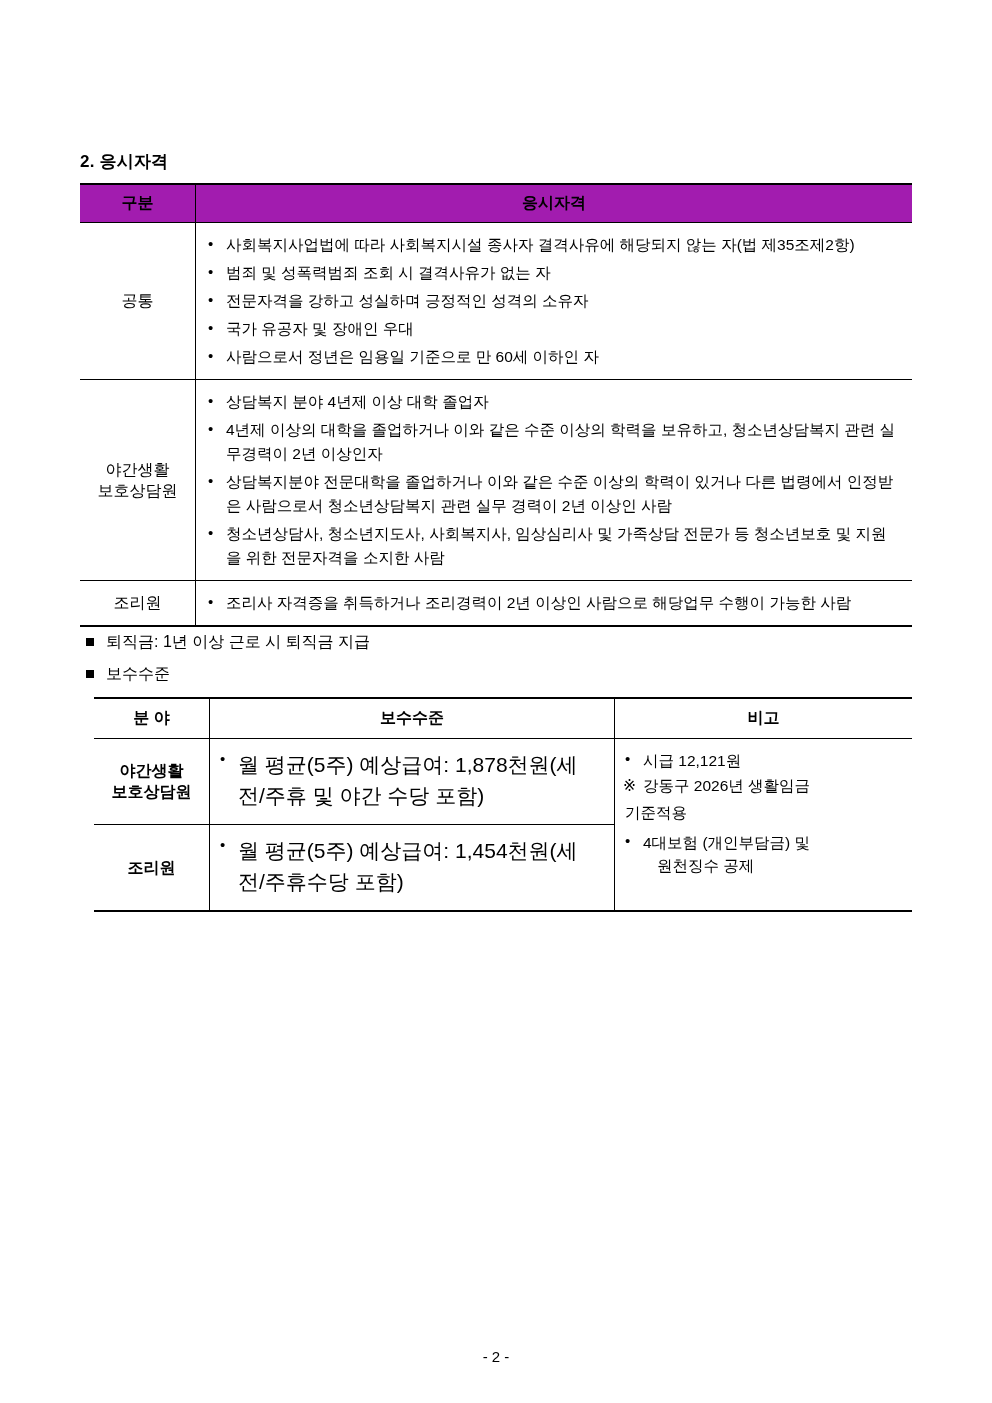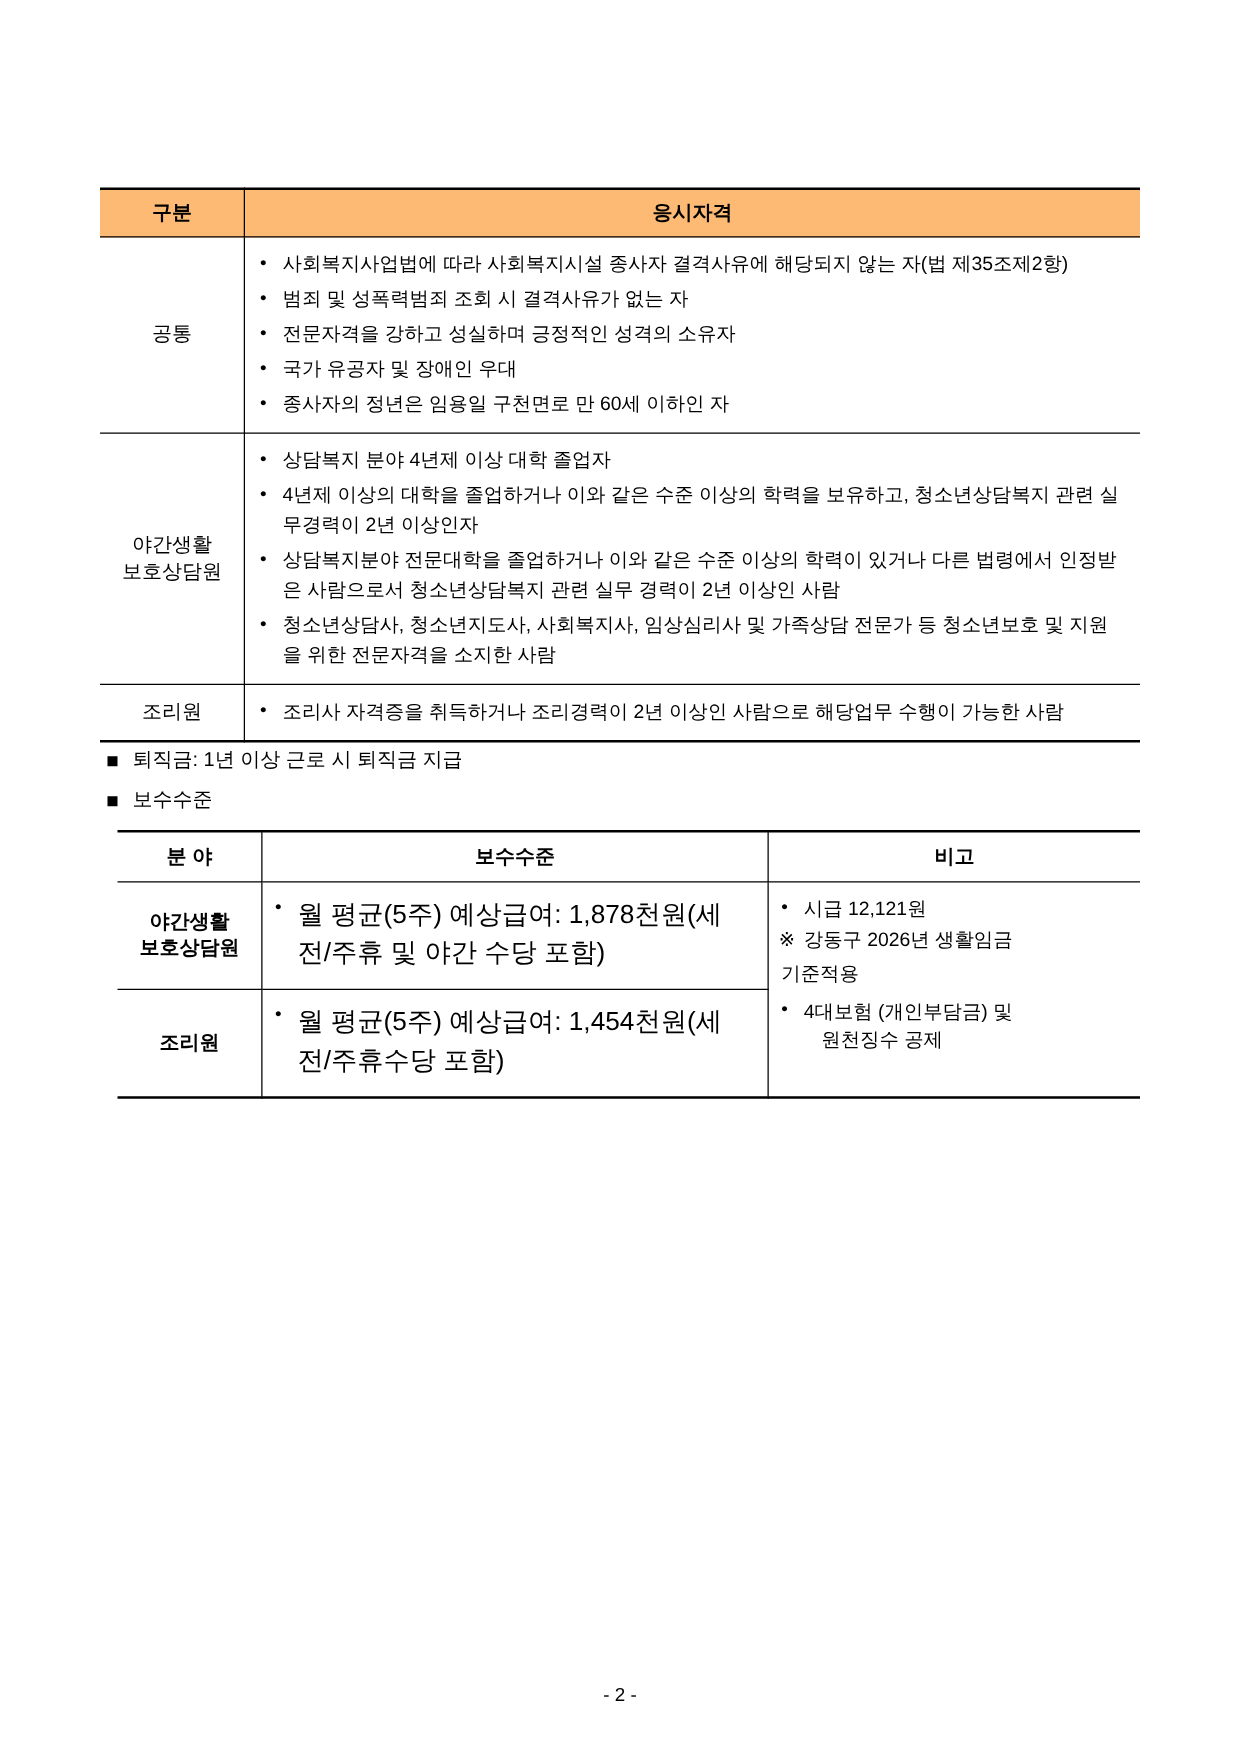--- a/index.html
+++ b/index.html
@@ -43,21 +43,21 @@
   table.qual {
     border-top: 2.5px solid #000;
     border-bottom: 2.5px solid #000;
   }
   table.qual th,
   table.qual td {
     border: 1px solid #000;
     vertical-align: middle;
   }
   table.qual th {
-    background: #fdba74;
+    background: #a21caf;
     font-size: 16px;
     font-weight: bold;
     padding: 8px 0;
     text-align: center;
   }
   table.qual td.cat {
     text-align: center;
     font-weight: normal;
     font-size: 16px;
     padding: 6px 4px;
@@ -194,38 +194,39 @@
     bottom: 38px;
     text-align: center;
     font-size: 15px;
   }
 </style>
 </head>
 <body>
 
 <div class="page">
 
+  <h2 class="section-heading">2. 응시자격</h2>
 
   <table class="qual">
     <thead>
       <tr>
         <th style="width:115px;">구분</th>
         <th>응시자격</th>
       </tr>
     </thead>
     <tbody>
       <tr>
         <td class="cat">공통</td>
         <td class="content">
           <ul class="bullets">
             <li>사회복지사업법에 따라 사회복지시설 종사자 결격사유에 해당되지 않는 자(법 제35조제2항)</li>
             <li>범죄 및 성폭력범죄 조회 시 결격사유가 없는 자</li>
             <li>전문자격을 강하고 성실하며 긍정적인 성격의 소유자</li>
             <li>국가 유공자 및 장애인 우대</li>
-            <li>종사자의 정년은 임용일 구천면로 만 60세 이하인 자</li>
+            <li>사람으로서 정년은 임용일 기준으로 만 60세 이하인 자</li>
           </ul>
         </td>
       </tr>
       <tr>
         <td class="cat">
           <span>야간생활</span><br>
           <span>보호상담원</span>
         </td>
         <td class="content">
           <ul class="bullets">

